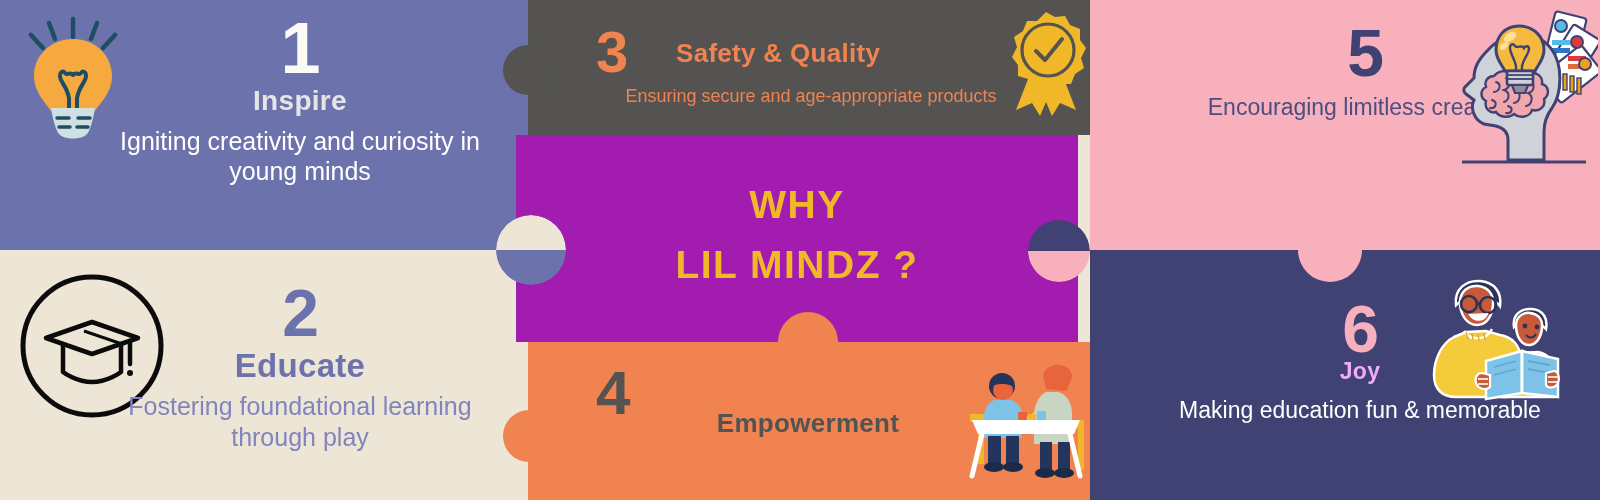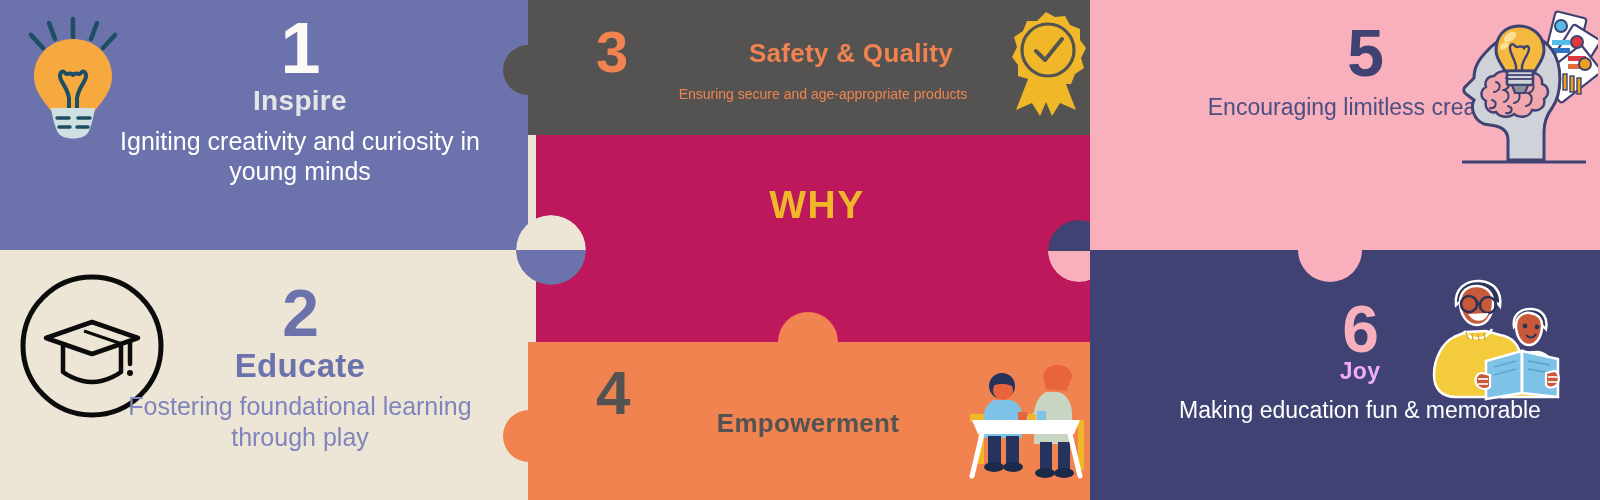--- a/index.html
+++ b/index.html
@@ -11,21 +11,21 @@
   }
   #board { position:absolute; inset:0; width:1600px; height:500px; }
 
   .panel { position:absolute; overflow:visible; }
 
   
   #p1 { left:0; top:0; width:528px; height:250px; background:#6C72AC; }
   #p2 { left:0; top:250px; width:528px; height:250px; background:#EDE5D6; }
   
   #p3 { left:528px; top:0; width:562px; height:135px; background:#545351; }
-  #pc { left:536px; top:135px; width:562px; height:207px; background:#be185d; }
+  #pc { left:516px; top:135px; width:562px; height:207px; background:#a21caf; }
   #p4 { left:528px; top:342px; width:562px; height:158px; background:#F08350; }
   
   #p5 { left:1090px; top:0; width:510px; height:250px; background:#F8B0BC; }
   #p6 { left:1090px; top:250px; width:510px; height:250px; background:#3F4272; }
 
   
   .knob { position:absolute; border-radius:50%; }
   .half-top, .half-bottom { position:absolute; width:100%; height:50%; left:0; }
   .half-top { top:0; border-radius:1000px 1000px 0 0; }
   .half-bottom { bottom:0; border-radius:0 0 1000px 1000px; }
@@ -48,22 +48,22 @@
 
   
   #p2 .txtblock { left:100px; top:32px; width:400px; }
   #p2 .num { font-size:66px; color:#6C72AC; }
   #p2 .title { font-size:33px; color:#6C72AC; margin-top:4px; }
   #p2 .desc { font-size:25px; color:#8085BD; margin-top:8px; }
 
   
   #p3 .row { position:absolute; left:68px; top:24px; width:430px; }
   #p3 .num { position:absolute; left:0; top:0; font-size:58px; color:#F08350; }
-  #p3 .title { position:absolute; left:80px; top:16px; width:350px; font-size:26px; color:#F08350; text-align:center; }
-  #p3 .desc { position:absolute; left:12px; top:62px; width:430px; font-size:14px; color:#F08350; text-align:center; }
+  #p3 .title { position:absolute; left:80px; top:16px; width:350px; font-size:26px; color:#F08350; text-align:left; }
+  #p3 .desc { position:absolute; left:0; top:62px; width:430px; font-size:18px; color:#F08350; text-align:center; }
 
   
   #pc .whytxt { position:absolute; left:0; top:40px; width:562px; text-align:center; }
   #pc .whyline { font-size:39px; font-weight:bold; color:#F0B828; letter-spacing:1.5px; line-height:1.55; }
 
   
   #p4 .num { position:absolute; left:68px; top:22px; font-size:62px; font-weight:bold; color:#545351; }
   #p4 .title { position:absolute; left:110px; top:44px; width:340px; font-size:26px; color:#545351; text-align:center;margin-top:24px; }
   #p4 .desc { position:absolute; left:40px; top:84px; width:450px; font-size:20px; color:#545351; text-align:center; }
 
@@ -151,20 +151,21 @@
     </div>
 
     <div class="knob" style="left:-25px; top:45px; width:50px; height:50px; background:#545351;"></div>
 
     <div class="knob" style="left:254px; top:109px; width:52px; height:52px; background:#545351;"></div>
   </div>
 
   <div class="panel" id="pc">
     <div class="whytxt">
       <div class="whyline">WHY</div>
+      <div class="whyline">LIL MINDZ ?</div>
     </div>
 
     <div class="knob" style="left:-20px; top:80px; width:70px; height:70px; overflow:hidden;">
       <div class="half-top" style="background:#EDE5D6;"></div>
       <div class="half-bottom" style="background:#6C72AC;"></div>
     </div>
 
     <div class="knob" style="left:512px; top:85px; width:62px; height:62px; overflow:hidden;">
       <div class="half-top" style="background:#3F4272;"></div>
       <div class="half-bottom" style="background:#F8B0BC;"></div>

